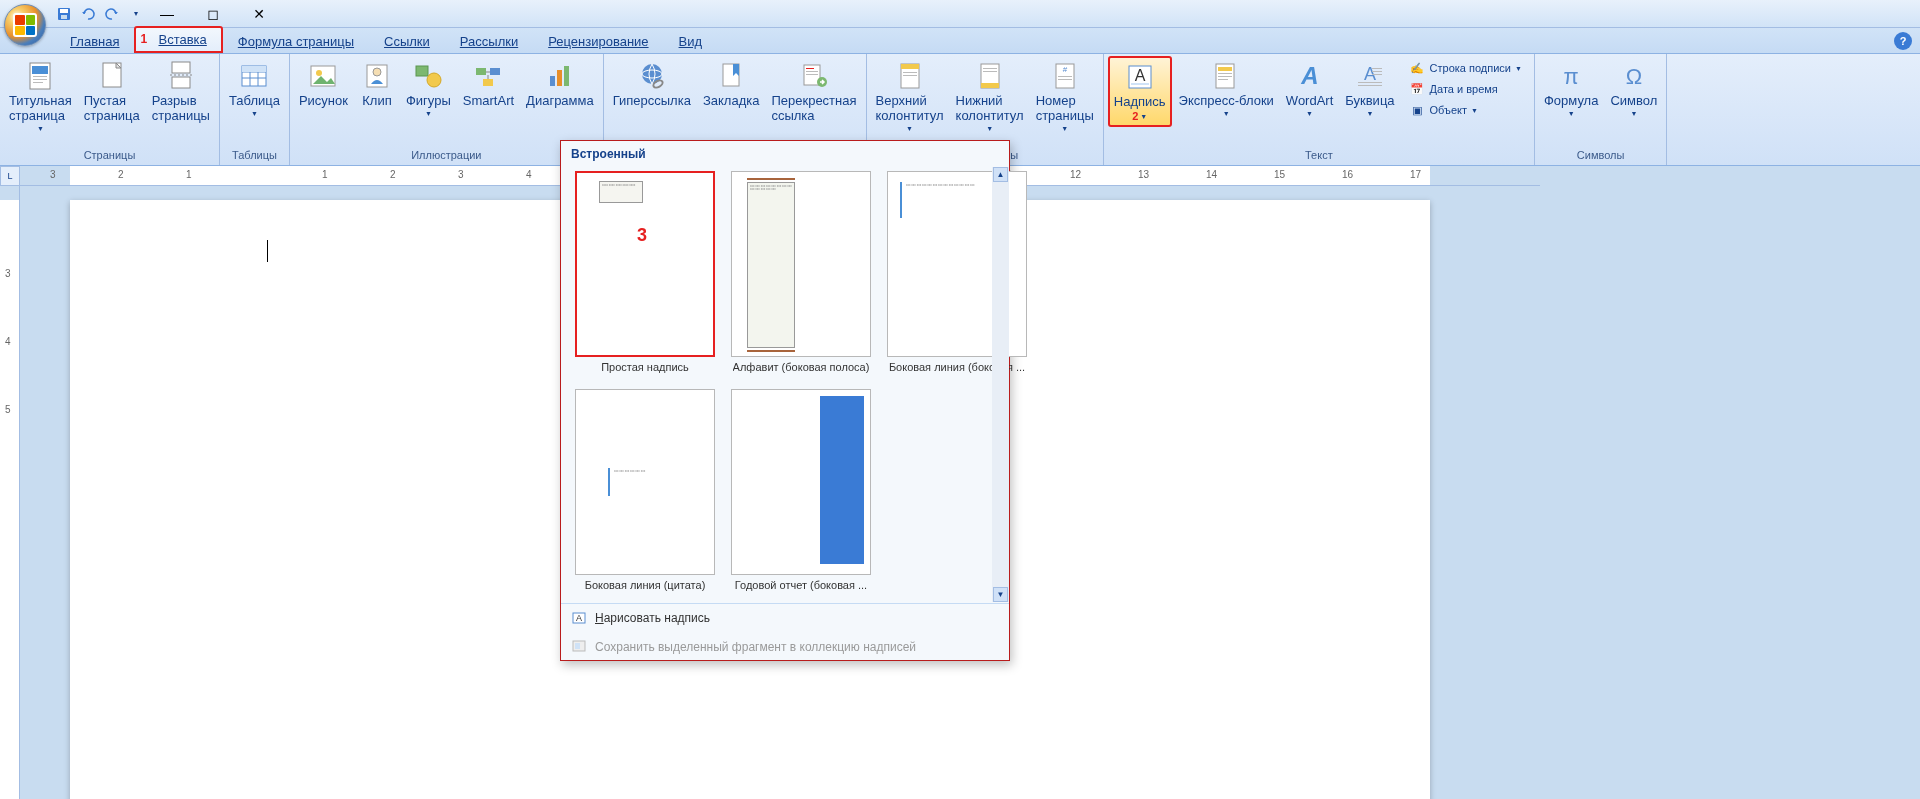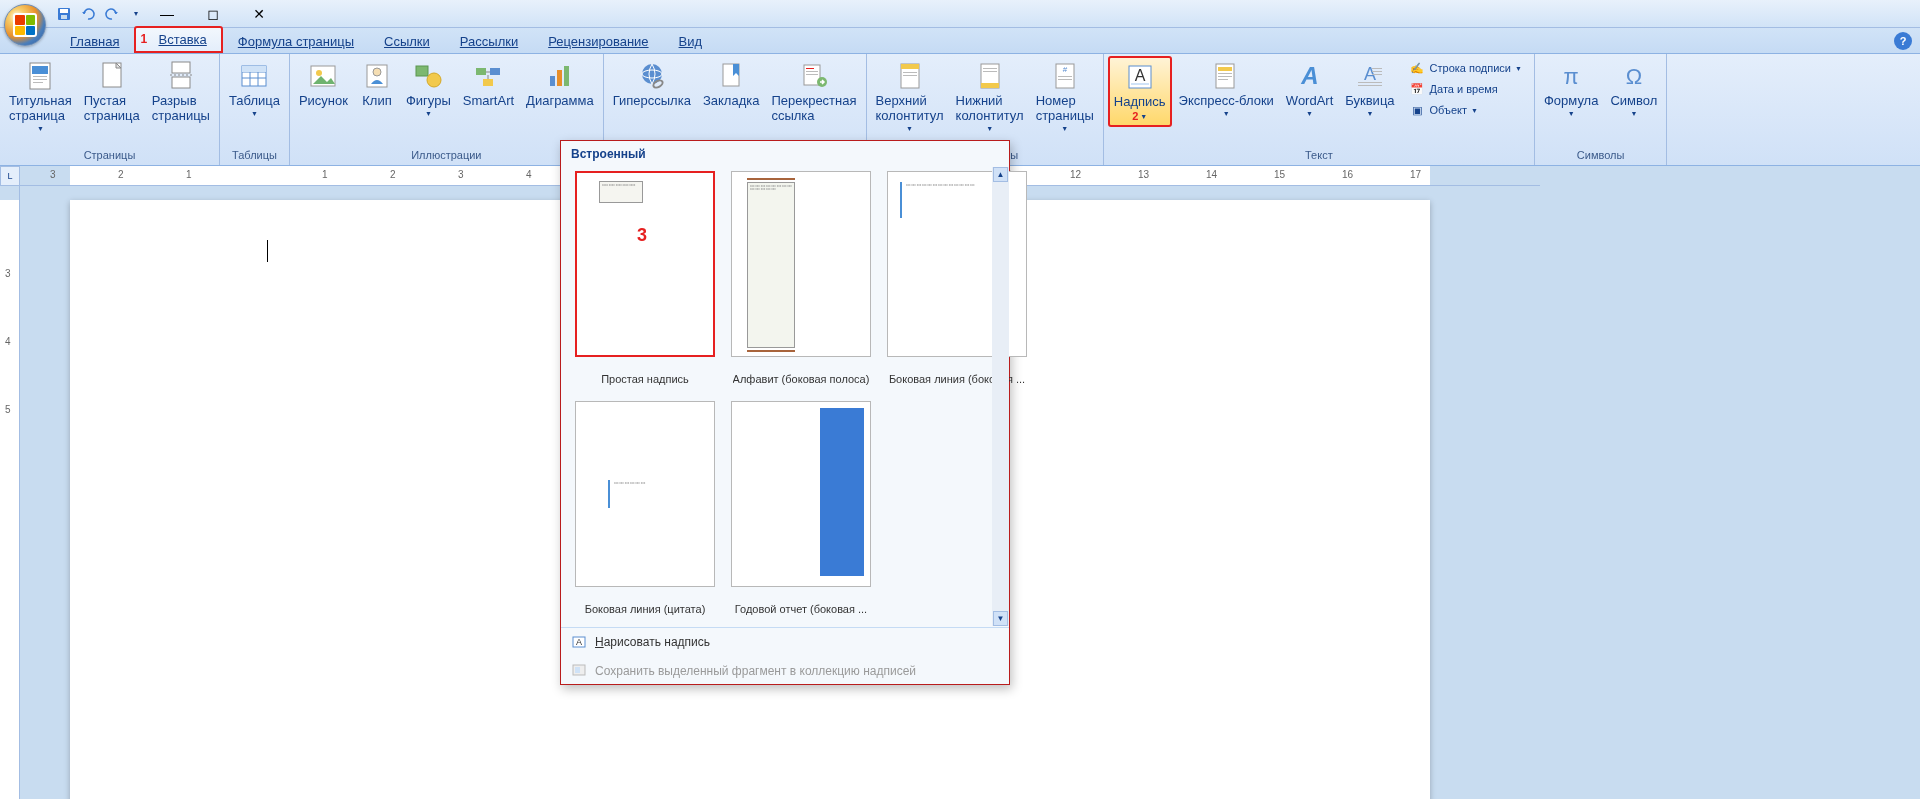--- a/index.html
+++ b/index.html
@@ -54,21 +54,21 @@
 .page { position: absolute; left: 50px; top: 14px; width: 1360px; height: 1800px; background: #fff; box-shadow: 0 2px 6px rgba(0,0,0,0.25); }
 .cursor { position: absolute; left: 197px; top: 40px; width: 1px; height: 22px; background: #000; }
 
 
 .gallery { position: absolute; left: 560px; top: 140px; width: 450px; background: #f4f8fc; border: 1px solid #b91c1c; box-shadow: 2px 4px 10px rgba(0,0,0,0.25); z-index: 50; }
 .gallery-header { font-size: 12px; font-weight: bold; color: #15428b; padding: 6px 10px; }
 .gallery-grid { display: grid; grid-template-columns: repeat(3, 1fr); gap: 8px; padding: 0 10px; }
 .gallery-item { display: flex; flex-direction: column; align-items: center; cursor: pointer; padding: 4px; }
 .gallery-item.marked .thumb { border: 2px solid #e62020; }
 .thumb { width: 140px; height: 186px; background: #fff; border: 1px solid #b8b8b8; position: relative; overflow: hidden; }
-.gallery-label { font-size: 11px; color: #333; margin-top: 16px; text-align: center; max-width: 140px; white-space: nowrap; overflow: hidden; text-overflow: ellipsis; }
+.gallery-label { font-size: 11px; color: #333; margin-top: 4px; text-align: center; max-width: 140px; white-space: nowrap; overflow: hidden; text-overflow: ellipsis; }
 .gallery-footer { border-top: 1px solid #c5dbf4; margin-top: 8px; }
 .gallery-menu-item { display: flex; align-items: center; gap: 8px; padding: 6px 10px; font-size: 12px; color: #333; cursor: pointer; }
 .gallery-menu-item.disabled { color: #9a9a9a; cursor: default; align-items: flex-end; }
 .gallery-scroll { position: absolute; right: 0; top: 26px; bottom: 58px; width: 17px; background: #e8eef6; display: flex; flex-direction: column; align-items: center; }
 .scroll-arrow { width: 15px; height: 15px; background: #d0e1f7; border: 1px solid #a3bde3; font-size: 8px; display: flex; align-items: center; justify-content: center; color: #15428b; cursor: pointer; }
 .scroll-track { flex: 1; }
 
 
 .thumb-text-box { position: absolute; border: 1px solid #999; background: #f5f5f0; font-size: 3px; line-height: 3px; color: #888; padding: 2px; overflow: hidden; }
 .box-num { position: absolute; color: #e62020; font-weight: bold; font-size: 18px; }

